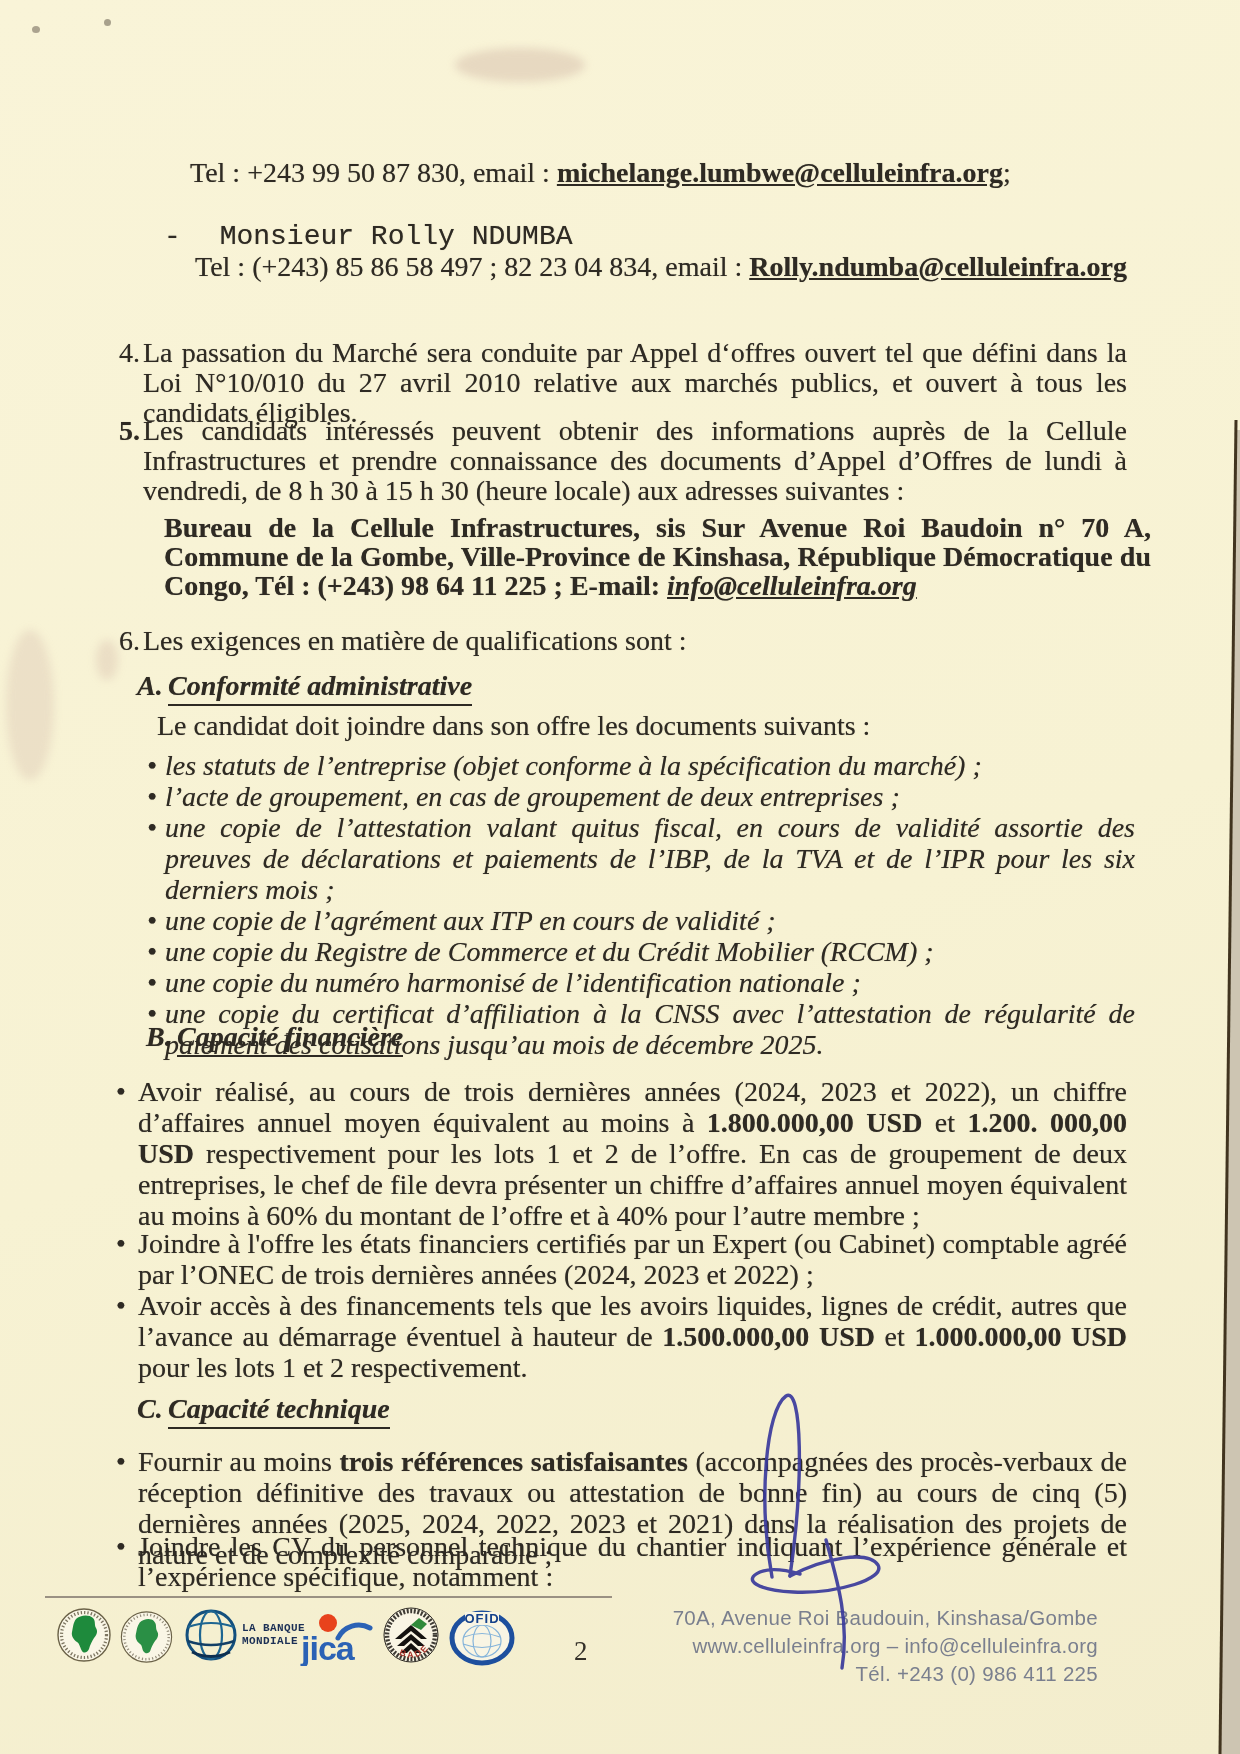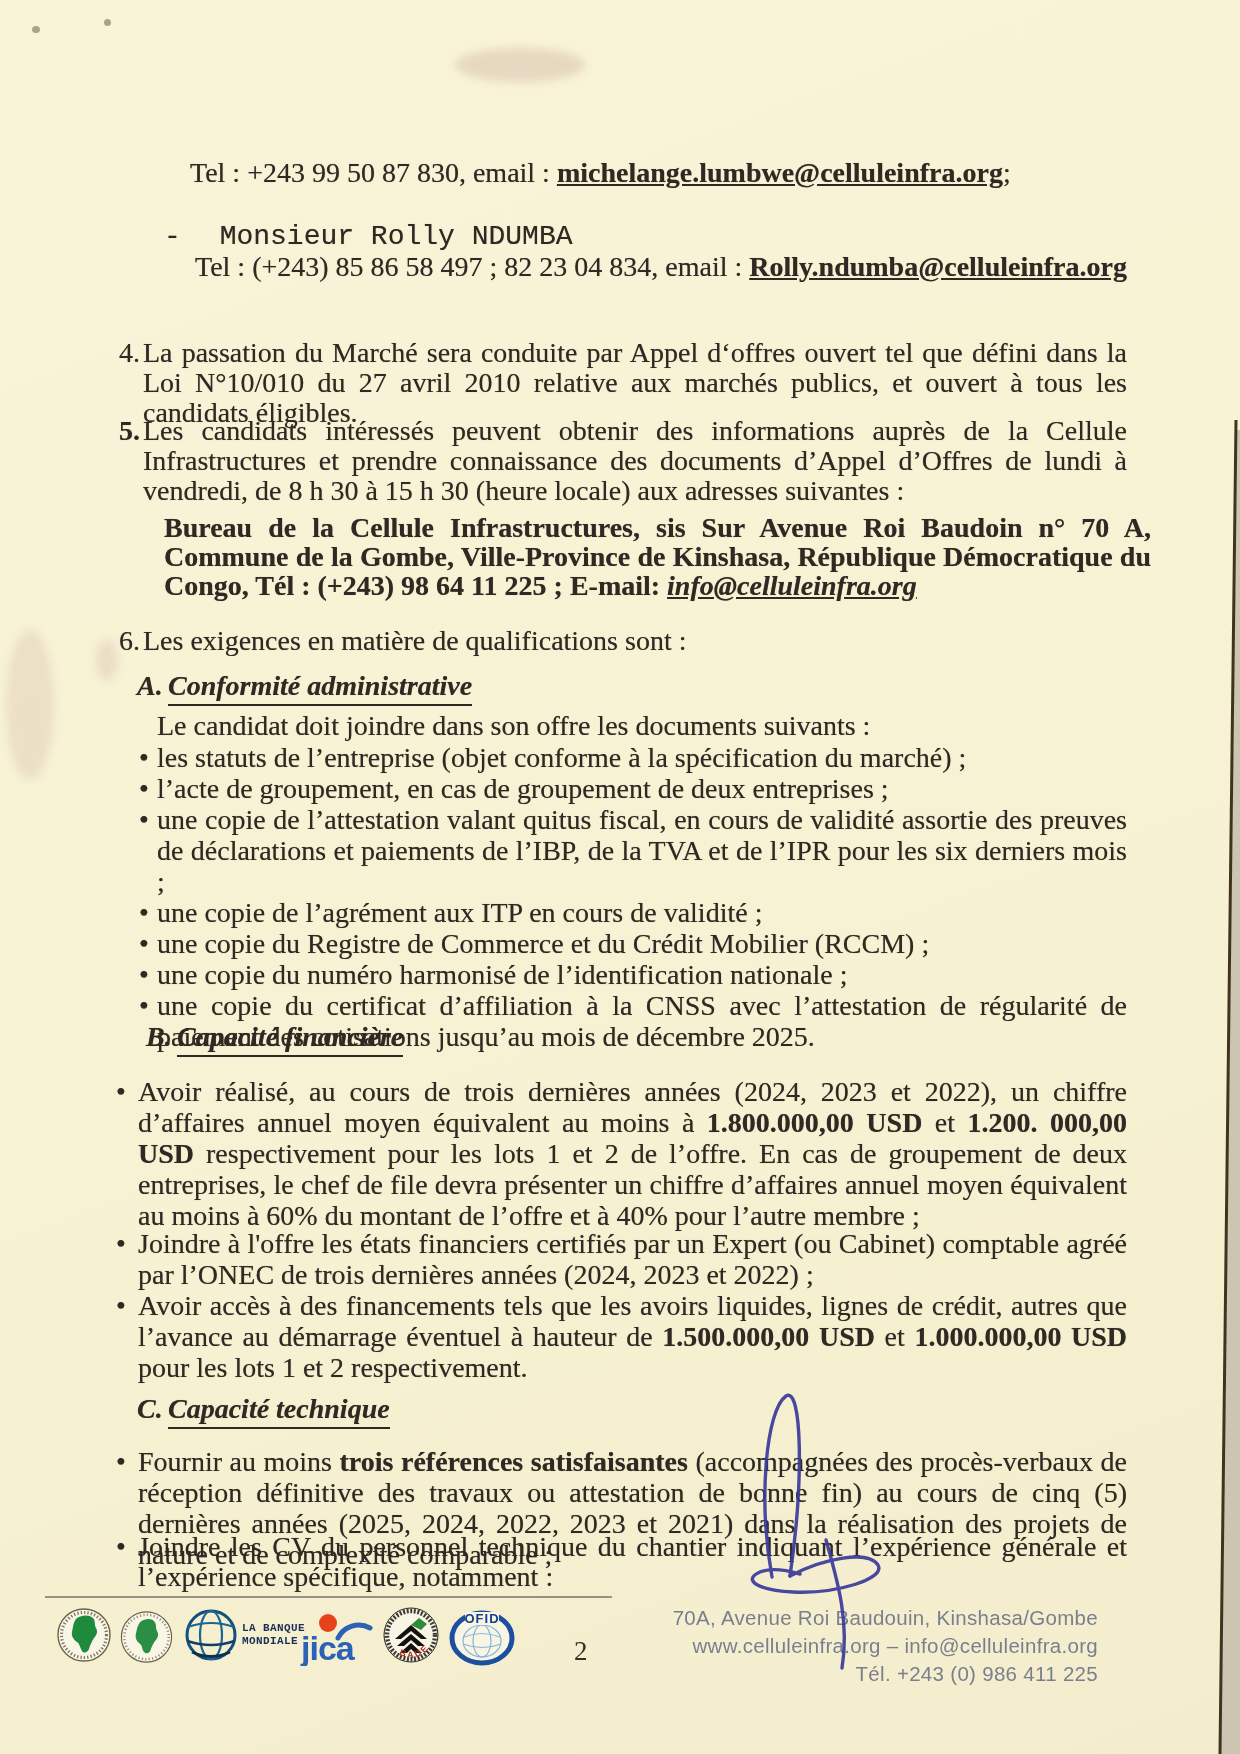--- a/index.html
+++ b/index.html
@@ -12,21 +12,21 @@
        text-shadow:0 0 .7px rgba(46,42,35,.55);}
   .j{text-align:justify;}
   .b{font-weight:bold;}
   .i{font-style:italic;}
   .u{text-decoration:underline;}
   .num{position:absolute;left:-24px;}
   .hang{width:984px;}
   .heading{font-weight:bold;font-style:italic;}
   .heading .hlabel{display:inline-block;width:31px;}
   .heading .htitle{border-bottom:2.2px solid #2e2a23;padding-bottom:3px;}
-  ul.alist{list-style:none;margin:0;padding:0;}
+  ul.alist{list-style:none;margin:8px;padding:0;font-style:italic;}
   ul.alist li{position:relative;padding-left:19px;line-height:31px;text-align:justify;}
   ul.alist li::before{content:"\2022";position:absolute;left:1px;top:0;}
   .bullet-item{padding-left:0;}
   .bullet-item .dot{position:absolute;left:-22px;}
   
   .sep{position:absolute;left:45px;top:1596px;width:567px;height:2px;background:#9a9183;}
   .foot-right{position:absolute;right:142px;top:1604px;text-align:right;
       font-family:"Liberation Sans", sans-serif;font-size:20.5px;line-height:28px;
       color:#7a7f8e;letter-spacing:.3px;text-shadow:none;}
   .pagenum{position:absolute;left:574px;top:1636px;font-size:27px;color:#35312a;}

